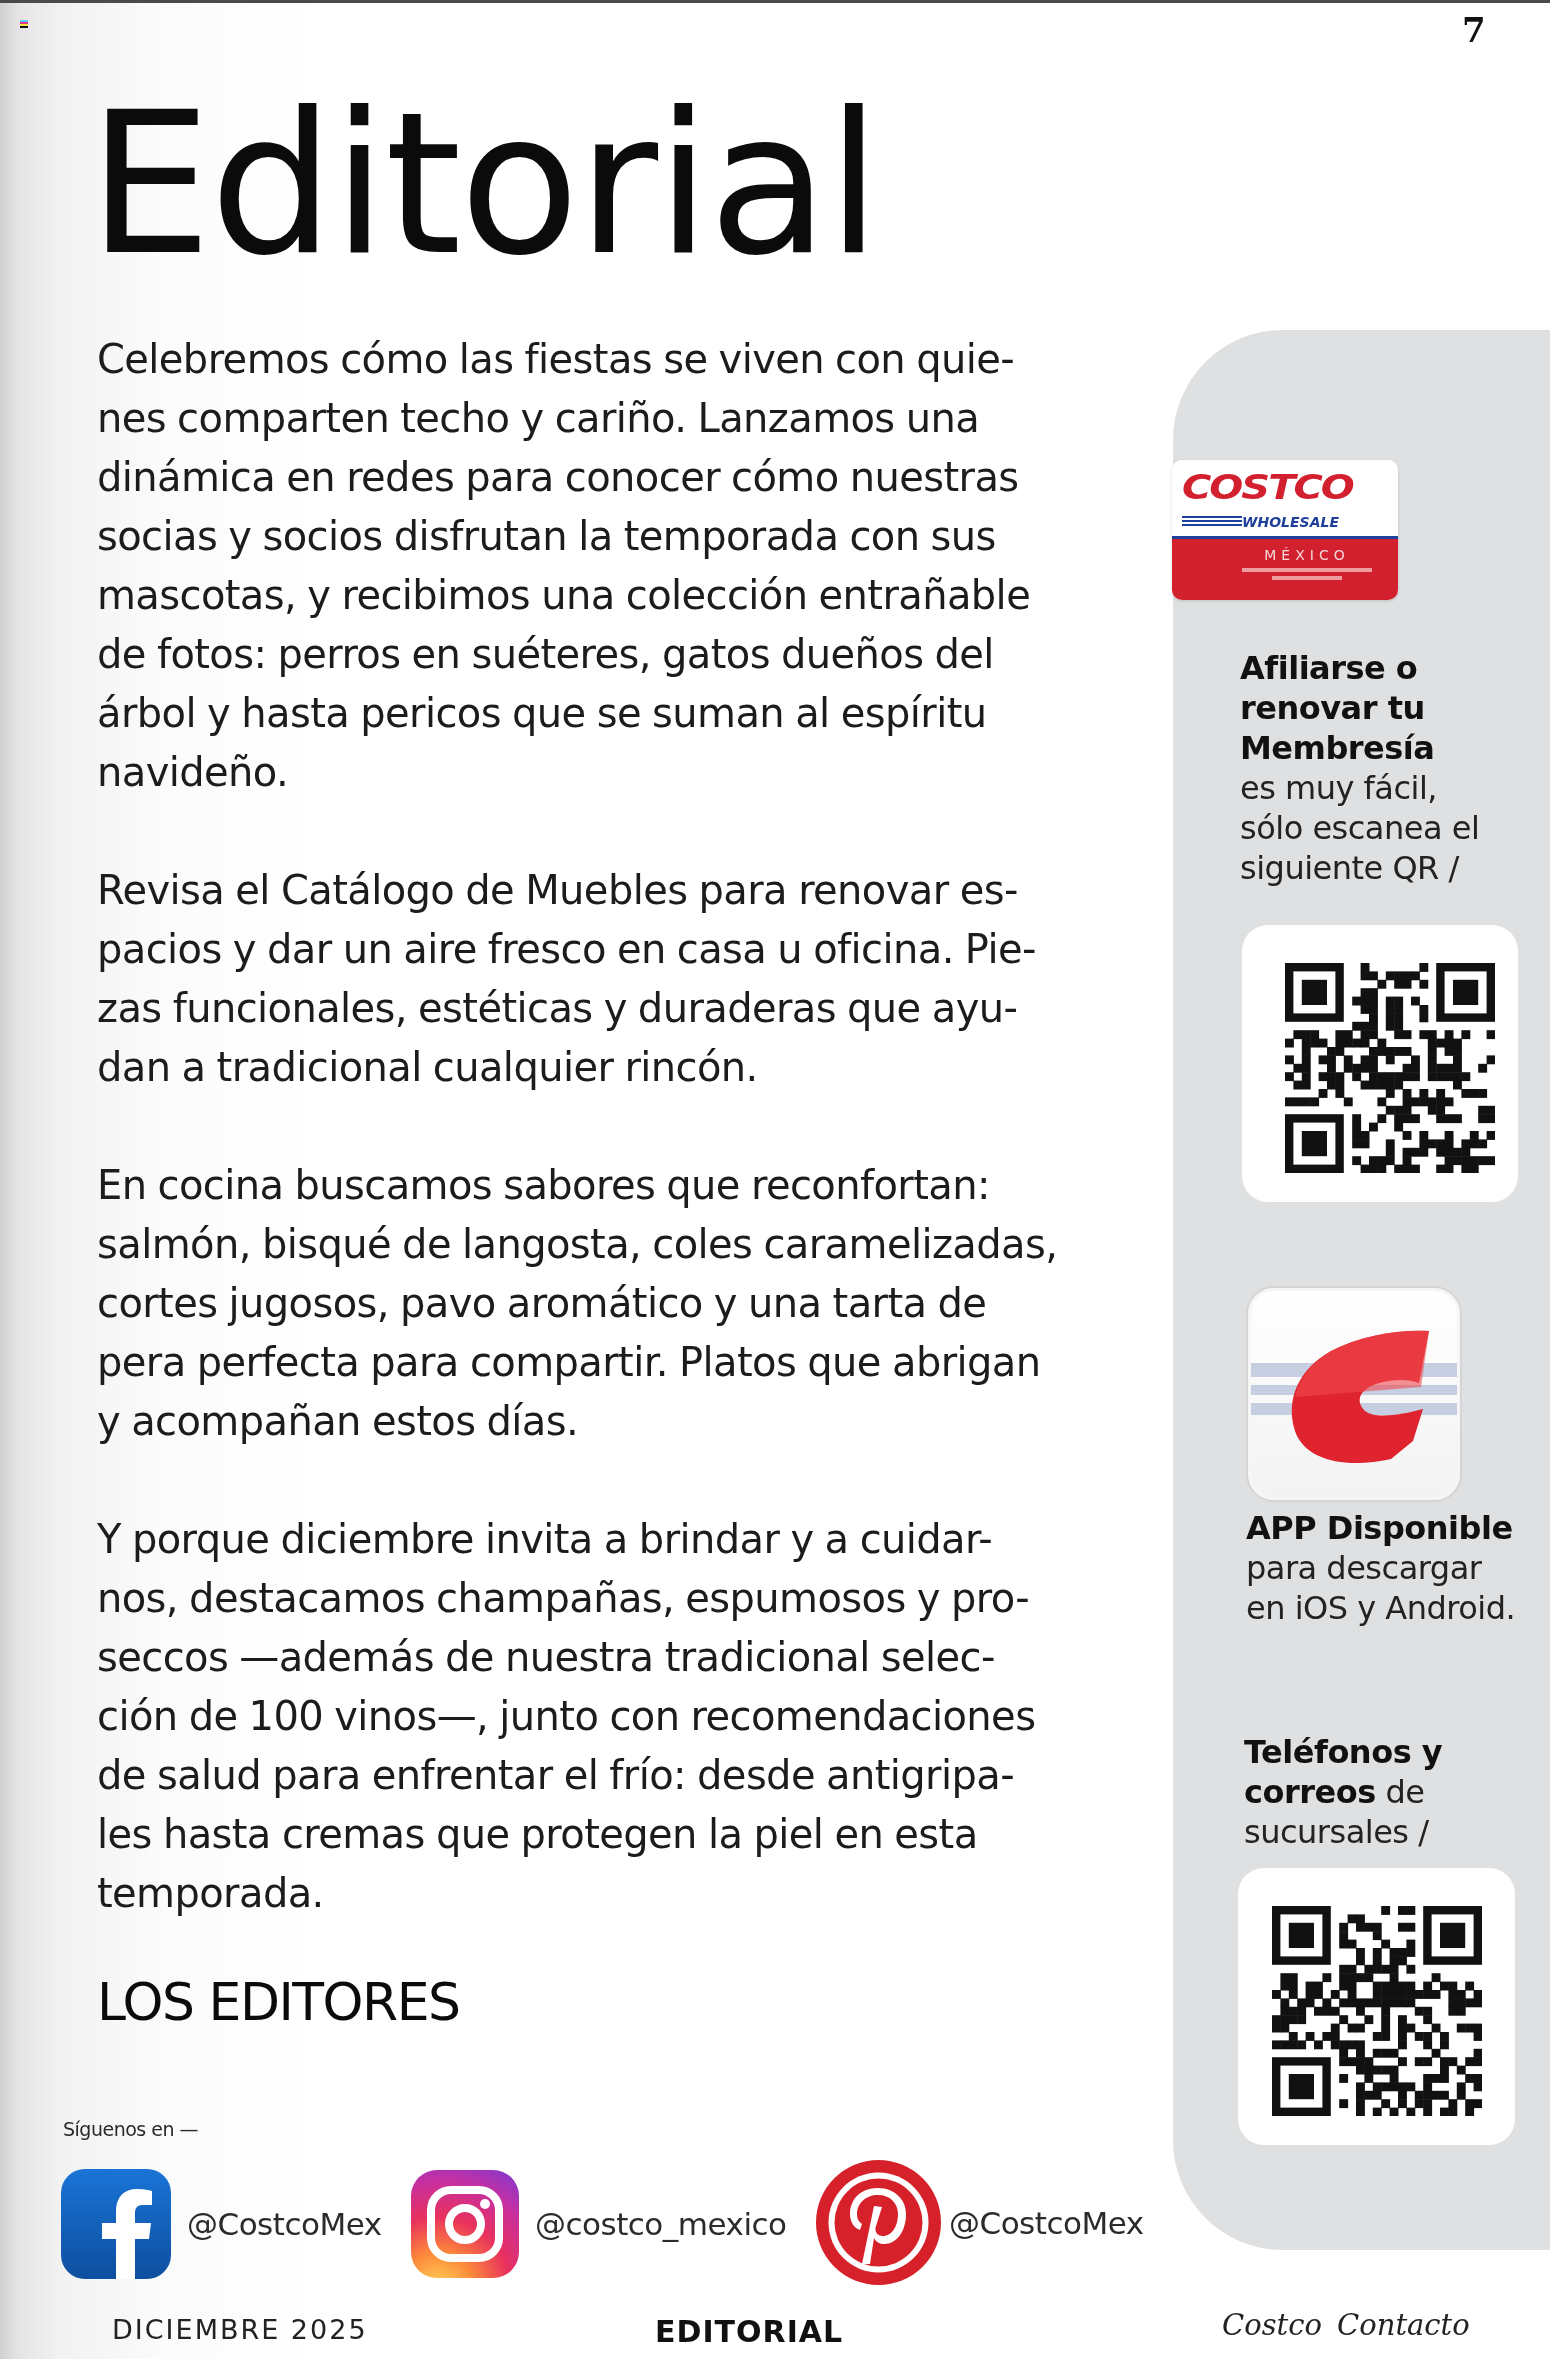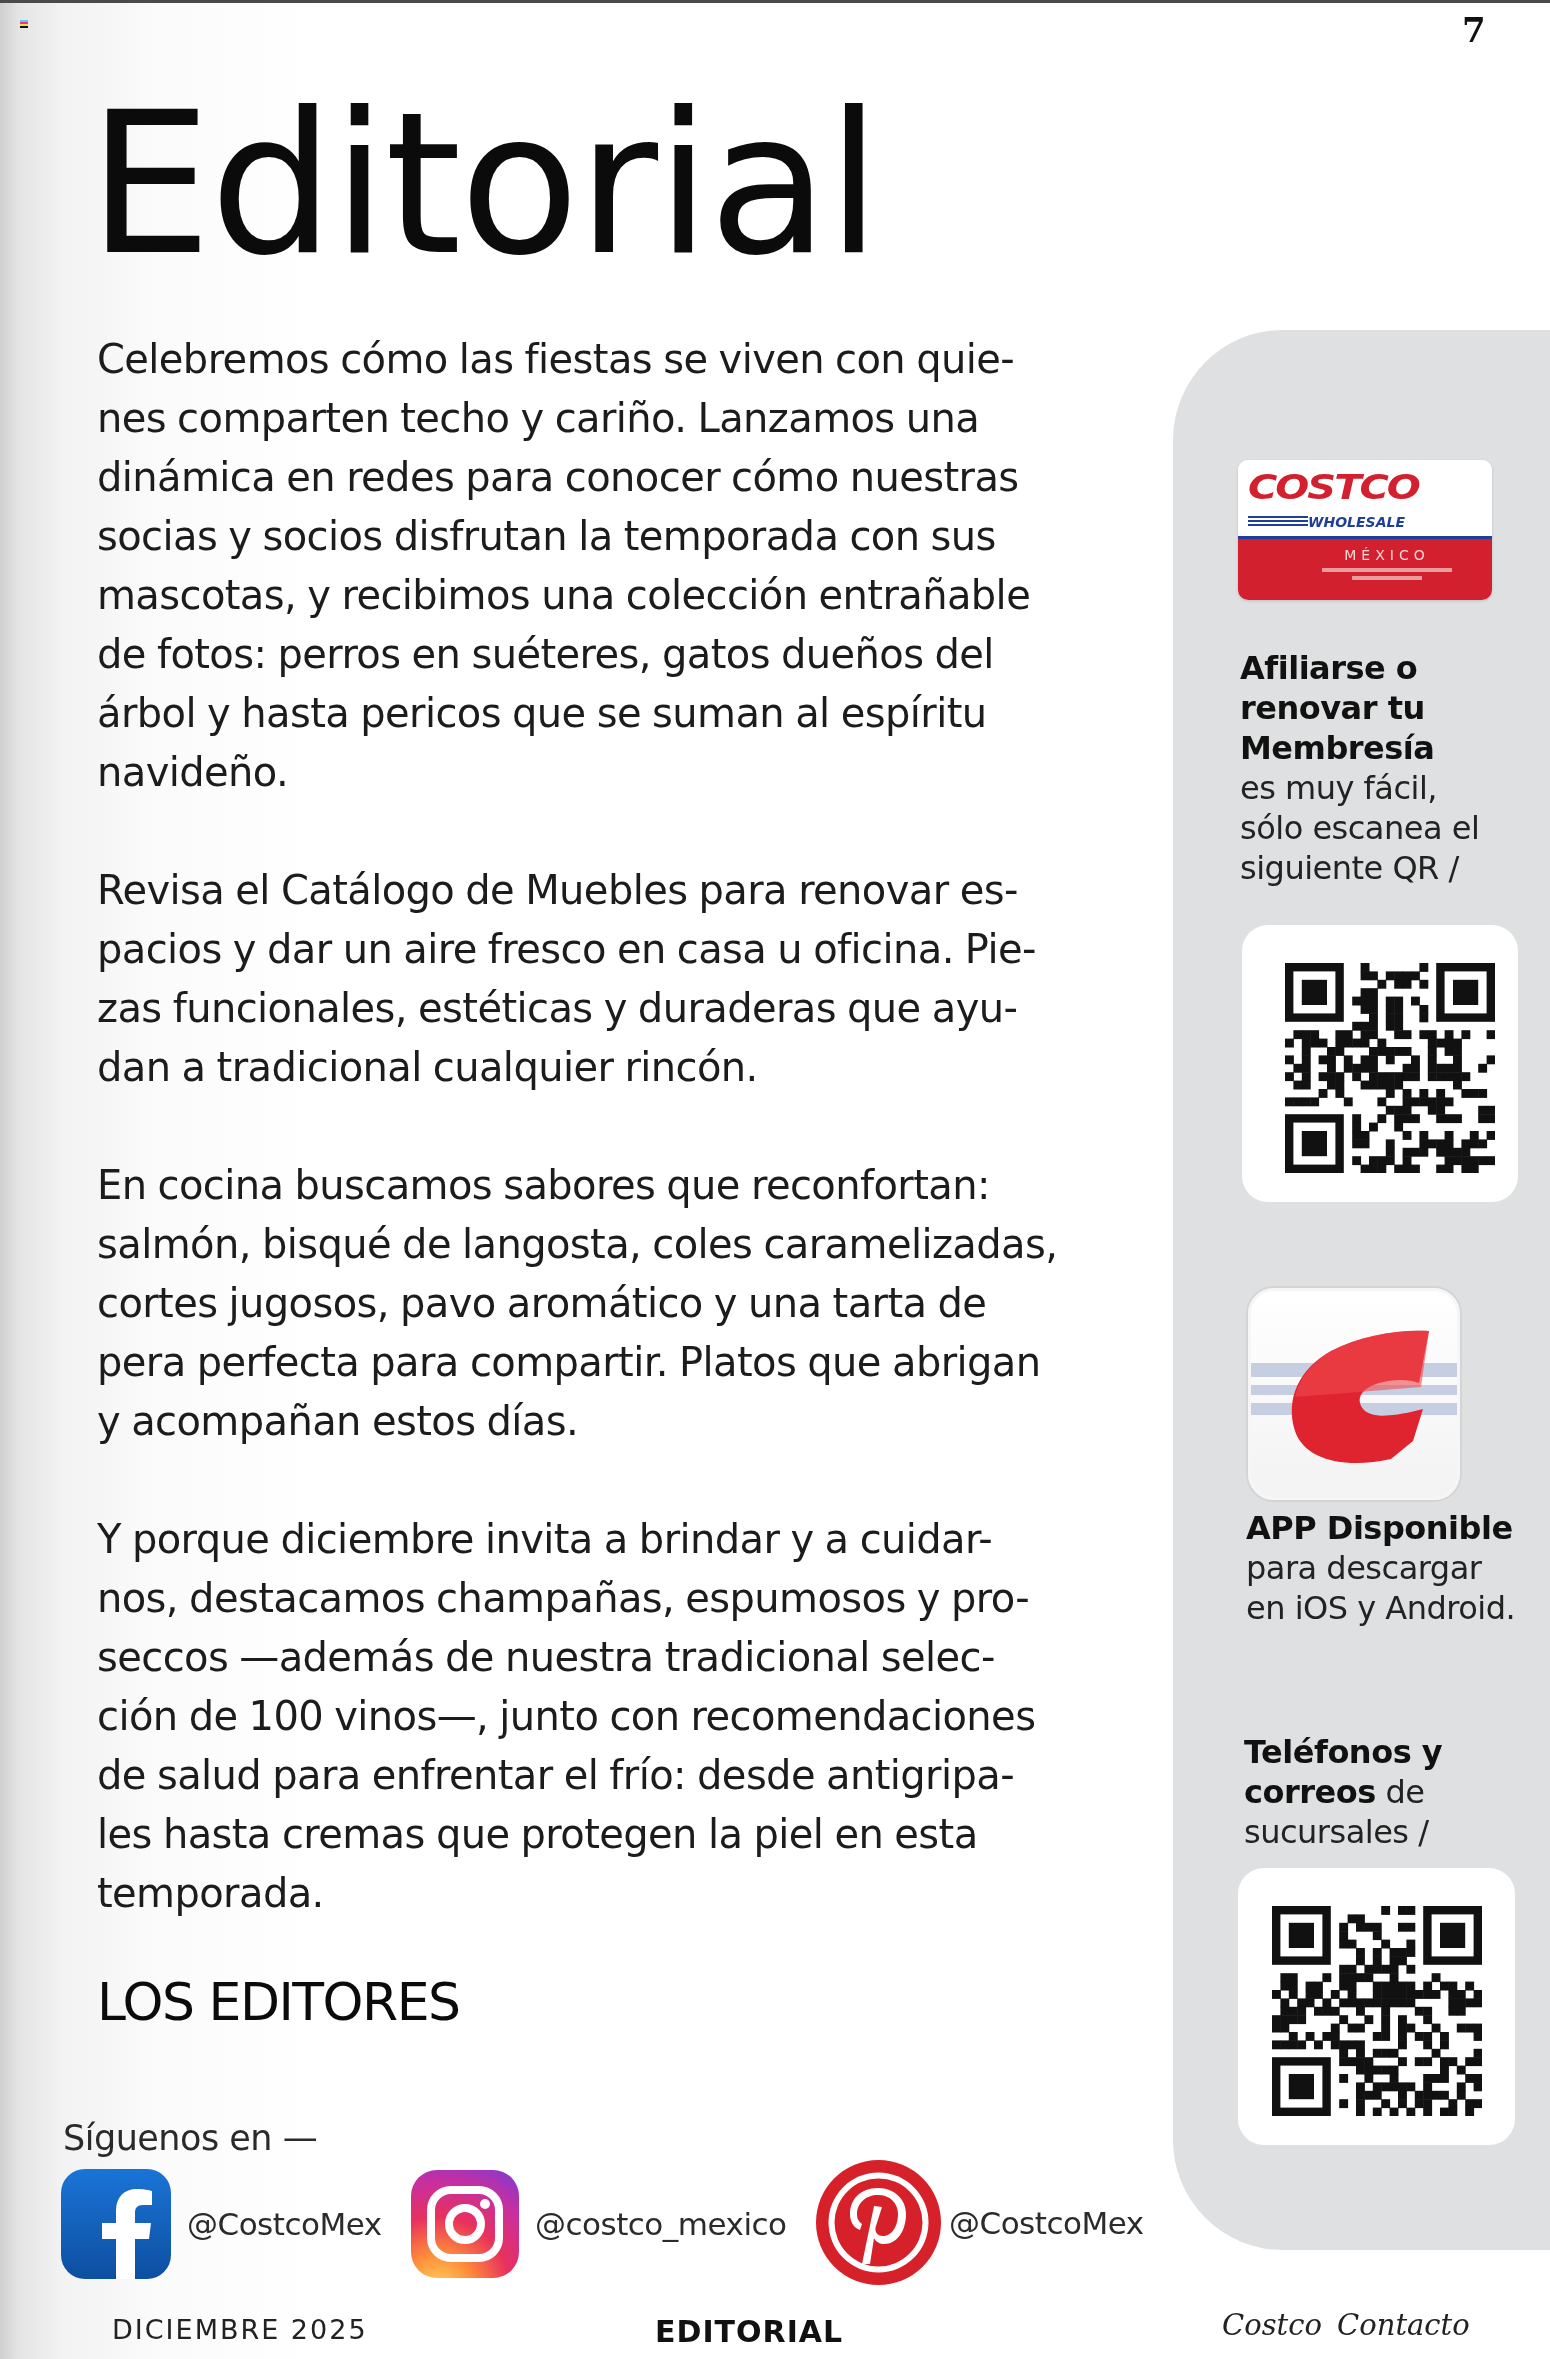--- a/index.html
+++ b/index.html
@@ -8,33 +8,33 @@
           background: linear-gradient(to right, #cfcfcf 0px, #e4e4e4 18px, #f2f2f2 60px, #fbfbfb 160px, #ffffff 320px); }
   .topbar { position:absolute; left:0; top:0; width:1550px; height:3px; background:#4a4a4a; }
   .print-mark { position:absolute; left:20px; top:20px; width:8px; height:10px; }
   .print-mark i { display:block; height:2px; }
   .page-number { position:absolute; left:1462px; top:10px; font-family:"DejaVu Serif", serif; font-weight:bold; font-size:34px; color:#111; }
   .title { position:absolute; left:88px; top:86px; font-family:"DejaVu Sans", sans-serif; font-size:196px; font-weight:normal; letter-spacing:-2px; line-height:1; color:#0b0b0b; margin:0; }
   .body-col { position:absolute; left:97px; top:330px; width:1030px; }
   .para { font-size:40px; line-height:59px; color:#1c1c1c; margin:0 0 59px 0; letter-spacing:-0.6px; word-spacing:-1px; }
   .para span { display:block; white-space:nowrap; }
   .sign { position:absolute; left:97px; top:1972px; font-size:52px; font-weight:normal; letter-spacing:-1.5px; color:#0b0b0b; margin:0; }
-  .follow-label { position:absolute; left:63px; top:2118px; font-size:35px; color:#2a2a2a; letter-spacing:-0.5px; }
+  .follow-label { position:absolute; left:63px; top:2118px; font-size:19px; color:#2a2a2a; letter-spacing:-0.5px; }
   .social { position:absolute; top:2168px; height:112px; display:flex; align-items:center; }
   .social .handle { font-size:31px; color:#2b2b2b; margin-left:16px; letter-spacing:-0.5px; }
   .fb-icon { width:110px; height:110px; border-radius:24px; background:linear-gradient(#1a74d6,#0d4fa0); position:relative; }
   .fb-icon svg, .ig-icon svg, .pin-icon svg { position:absolute; left:0; top:0; }
   .ig-icon { width:108px; height:108px; border-radius:26px; position:relative;
              background: radial-gradient(circle at 25% 110%, #fdd65a 0%, #fd8a3a 25%, #e8315d 50%, #c72fa0 75%, #7a3ad6 100%); }
   .pin-icon { width:125px; height:125px; border-radius:50%; background:#d7212a; position:relative; }
   .footer-date { position:absolute; left:112px; top:2314px; font-size:27px; letter-spacing:2px; color:#222; }
   .footer-section { position:absolute; left:655px; top:2314px; font-size:30px; font-weight:bold; letter-spacing:1px; color:#111; }
   .footer-brand { position:absolute; left:1222px; top:2308px; font-family:"DejaVu Serif", serif; font-style:italic; font-size:29px; color:#222; word-spacing:6px; }
   .panel { position:absolute; left:1173px; top:330px; width:400px; height:1920px; background:#dfe0e1; border-radius:110px 0 0 110px; }
-  .card { position:absolute; left:1238px; top:460px; width:254px; height:140px; border-radius:10px; overflow:hidden; background:#fff; box-shadow:0 1px 3px rgba(0,0,0,0.15); }
+  .card { position:absolute; left:1172px; top:460px; width:226px; height:140px; border-radius:10px; overflow:hidden; background:#fff; box-shadow:0 1px 3px rgba(0,0,0,0.15); }
   .card .top { height:76px; position:relative; background:#fff; }
   .card .costco-word { position:absolute; left:10px; top:8px; font-family:"DejaVu Sans", sans-serif; font-weight:bold; font-style:italic; font-size:40px; color:#d3202f; letter-spacing:-2px; transform:scaleY(0.85); transform-origin:top left; }
   .card .ws-lines { position:absolute; left:10px; top:56px; width:60px; height:12px; }
   .card .ws-lines i { display:block; height:2px; background:#1e3f9a; margin-bottom:2px; }
   .card .wholesale { position:absolute; left:70px; top:54px; font-weight:bold; font-style:italic; font-size:14px; color:#1e3f9a; letter-spacing:0px; }
   .card .bottom { height:64px; background:#d3202f; border-top:3px solid #1e3f9a; text-align:center; color:#f4d8d8;padding-left:44px; }
   .card .mexico { font-size:14px; letter-spacing:5px; padding-top:8px; }
   .card .fine { height:4px; background:#f0bcbc; margin:5px auto 0; width:130px; opacity:.8; }
   .card .fine.b { width:70px; margin-top:4px; }
   .side-text { position:absolute; left:1240px; font-size:32px; line-height:40px; color:#222; letter-spacing:-0.5px; }

